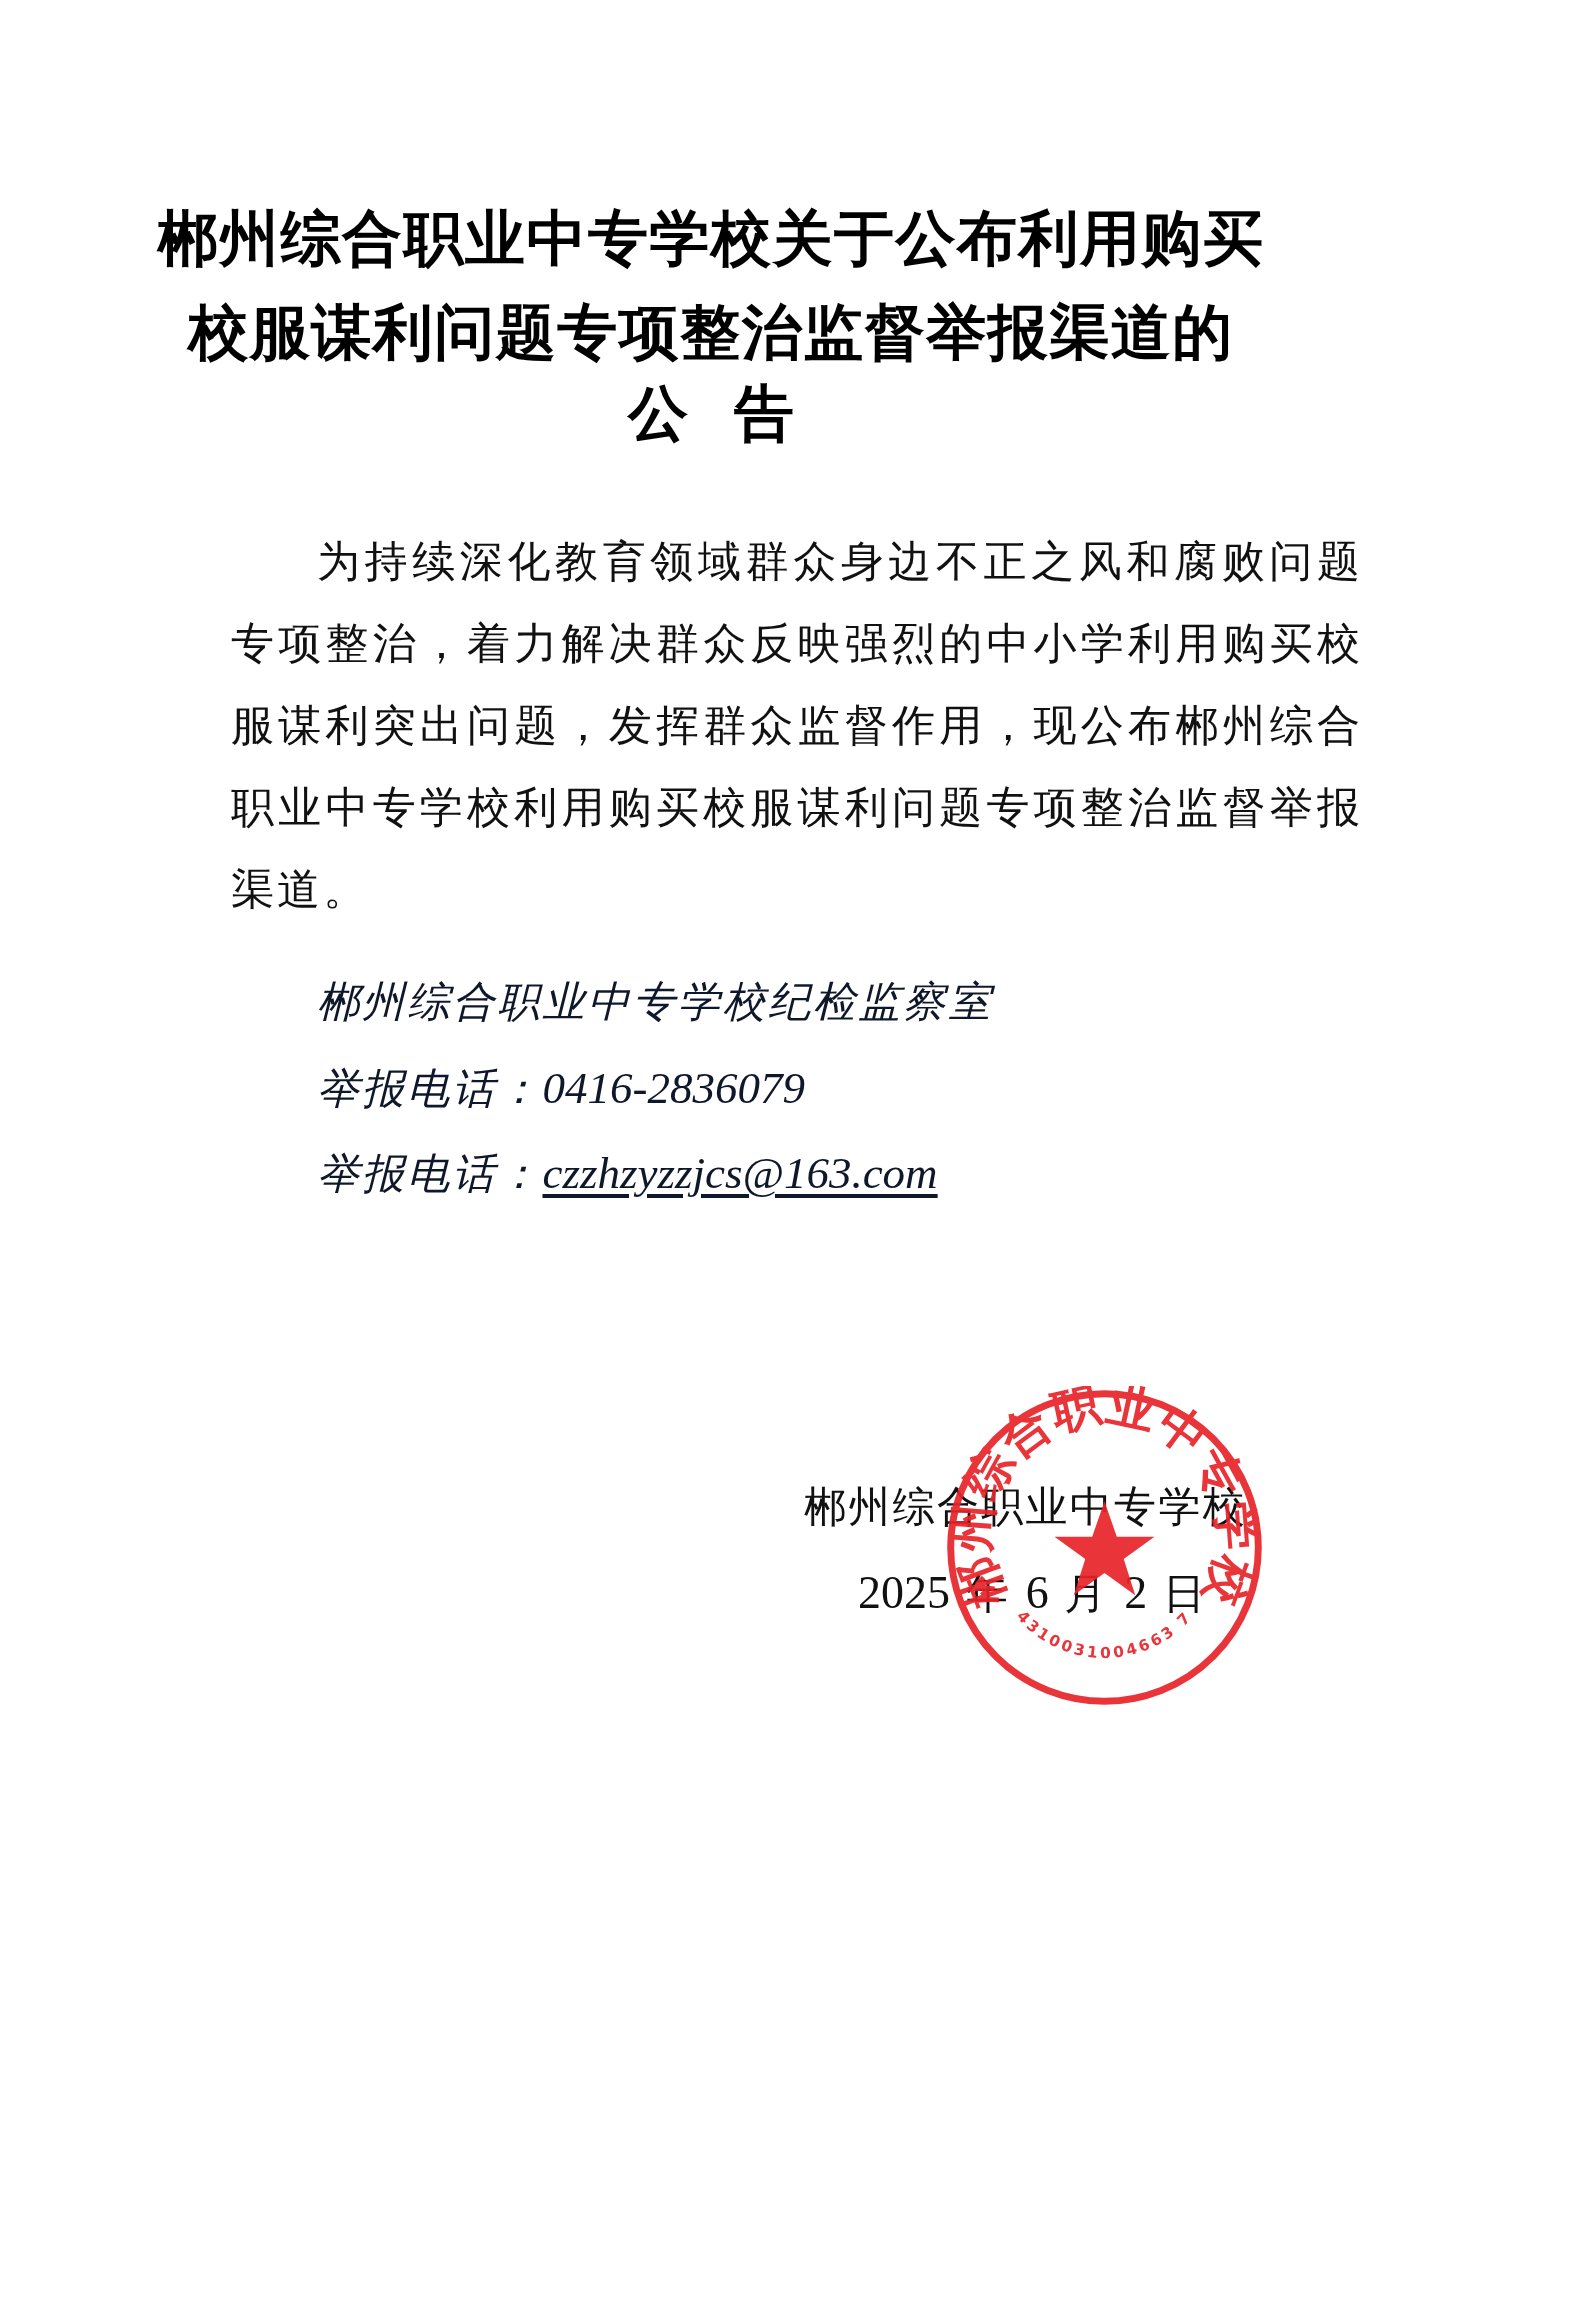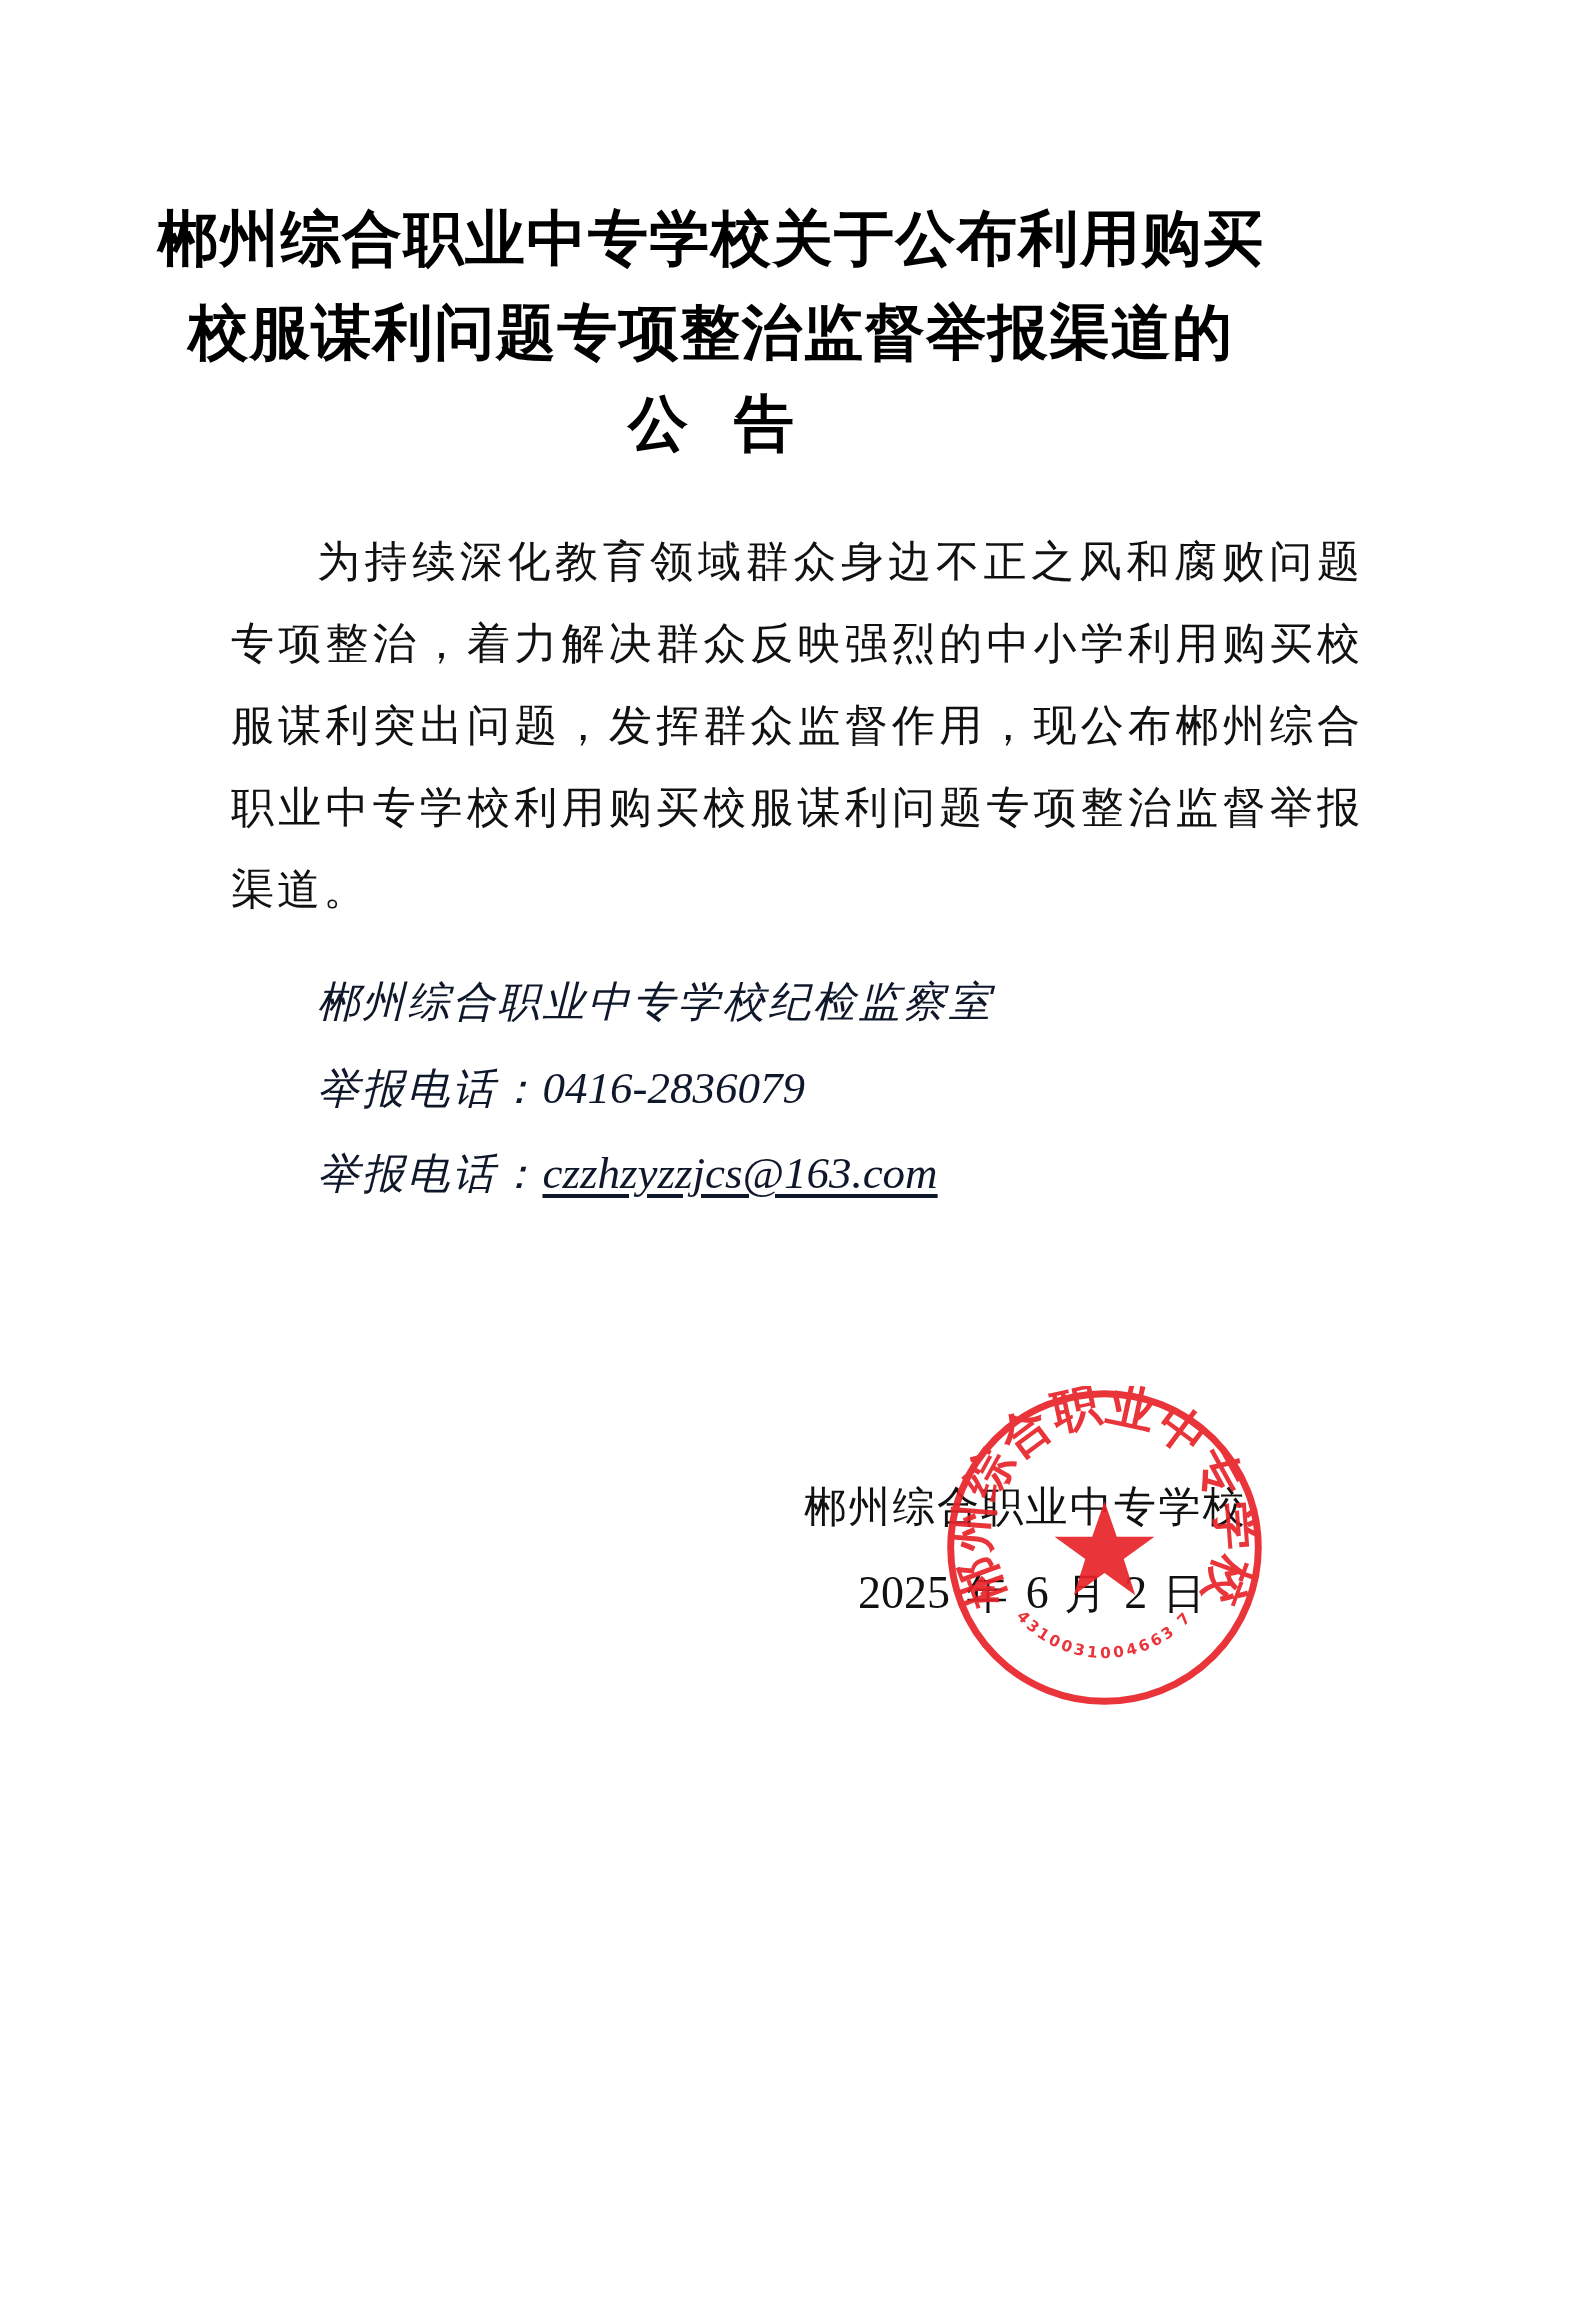--- a/index.html
+++ b/index.html
@@ -3,21 +3,21 @@
 <meta charset="utf-8">
 <style>
   html, body { margin:0; padding:0; background:#ffffff; }
   body { width:1590px; height:2319px; position:relative; overflow:hidden;
          font-family:"DejaVu Serif","Liberation Serif",serif; color:#111; }
   .title { position:absolute; left:0; width:1422px; text-align:center;
            font-family:"DejaVu Sans","Liberation Sans",sans-serif; font-weight:bold;
            font-size:60px; line-height:1; letter-spacing:1.5px; color:#000; }
   .t1 { top:208px; }
   .t2 { top:302px; }
-  .t3 { top:393px; letter-spacing:46px; padding-left:46px; box-sizing:border-box; }
+  .t3 { top:383px; letter-spacing:46px; padding-left:46px; box-sizing:border-box; }
   .para { position:absolute; left:231px; width:1132px; font-size:43px; line-height:82px;
           text-align:justify; text-indent:86px; color:#111;
           font-family:"DejaVu Sans","Liberation Sans",sans-serif; font-weight:300; letter-spacing:3.1px; }
   .contact { position:absolute; left:317px; font-size:42px; line-height:1;
              font-family:"DejaVu Sans","Liberation Sans",sans-serif; color:#0f172a; letter-spacing:3.1px;font-style:italic; }
   .contact .val { font-family:"Liberation Serif","DejaVu Serif",serif; letter-spacing:0; font-size:45px; }
   .email { text-decoration:underline; text-underline-offset:6.2px; }
   .c1 { top:981px; } .c2 { top:1066px; } .c3 { top:1151px; }
   .sig { position:absolute; font-size:42px; line-height:1; color:#111;
          font-family:"DejaVu Sans","Liberation Sans",sans-serif; letter-spacing:2.3px; }

